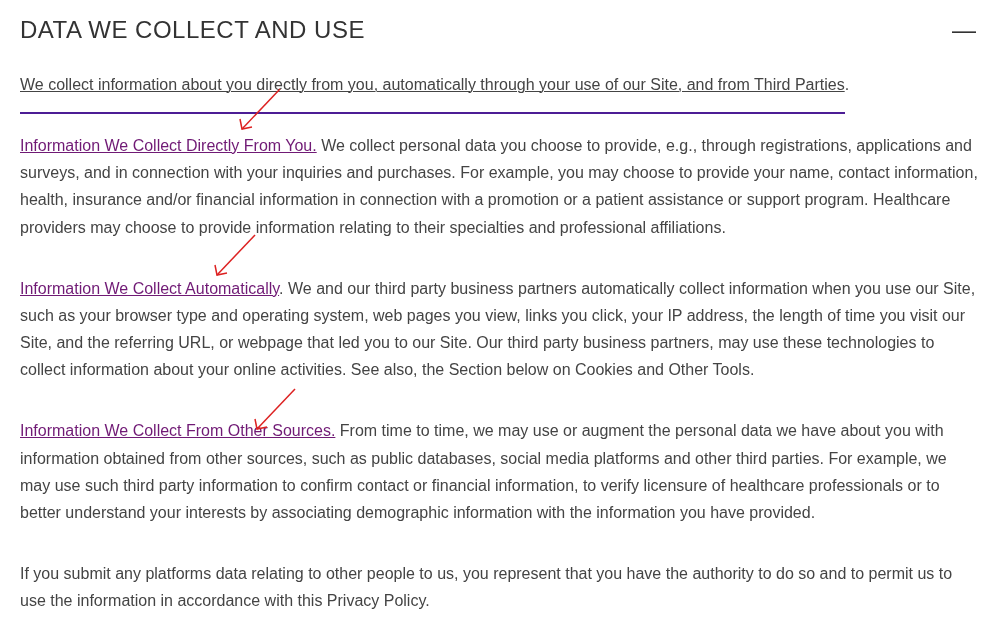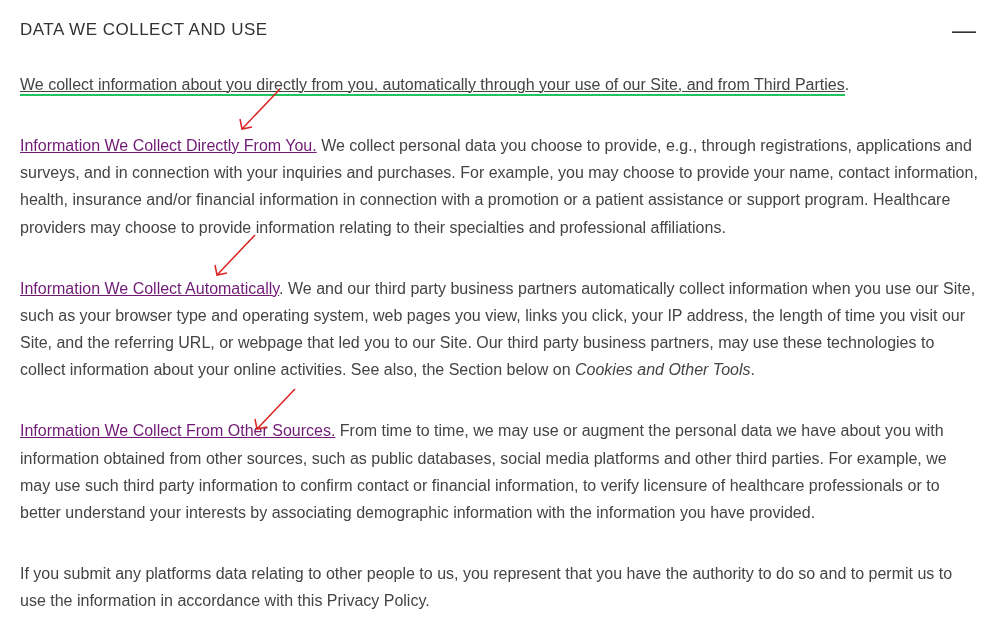--- a/index.html
+++ b/index.html
@@ -11,53 +11,53 @@
       position: relative;
       line-height: 1.7;
     }
     .header-row {
       display: flex;
       justify-content: space-between;
       align-items: center;
       margin-bottom: 20px;
     }
     h2 {
-      font-size: 17px;
+      font-size: 24px;
       font-weight: 400;
       letter-spacing: 0.5px;
       color: #333;
     }
     .collapse-btn {
       font-size: 24px;
       color: #333;
       cursor: pointer;
       font-weight: 300;
       padding: 0 4px;
     }
     .intro {
       margin-bottom: 40px;
     }
     .intro .uline {
       text-decoration: underline;
       text-decoration-thickness: 1px;
     }
     .redline {
-      border-bottom: 2px solid #22c55e;
-      padding-bottom: 1px;
+      border-bottom: 2px solid #4c1d95;
+      padding-bottom: 19px;
     }
     .section {
       margin-bottom: 34px;
       font-size: 16px;
       color: #444;
     }
     .section-heading {
       text-decoration: underline;
       color: #701a75;
     }
-    .italic { font-style: italic; }
+    .italic { }
     svg.arrow {
       position: absolute;
       pointer-events: none;
     }
   </style>
 </head>
 <body>
 
 <div class="header-row">
   <h2>DATA WE COLLECT AND USE</h2>

